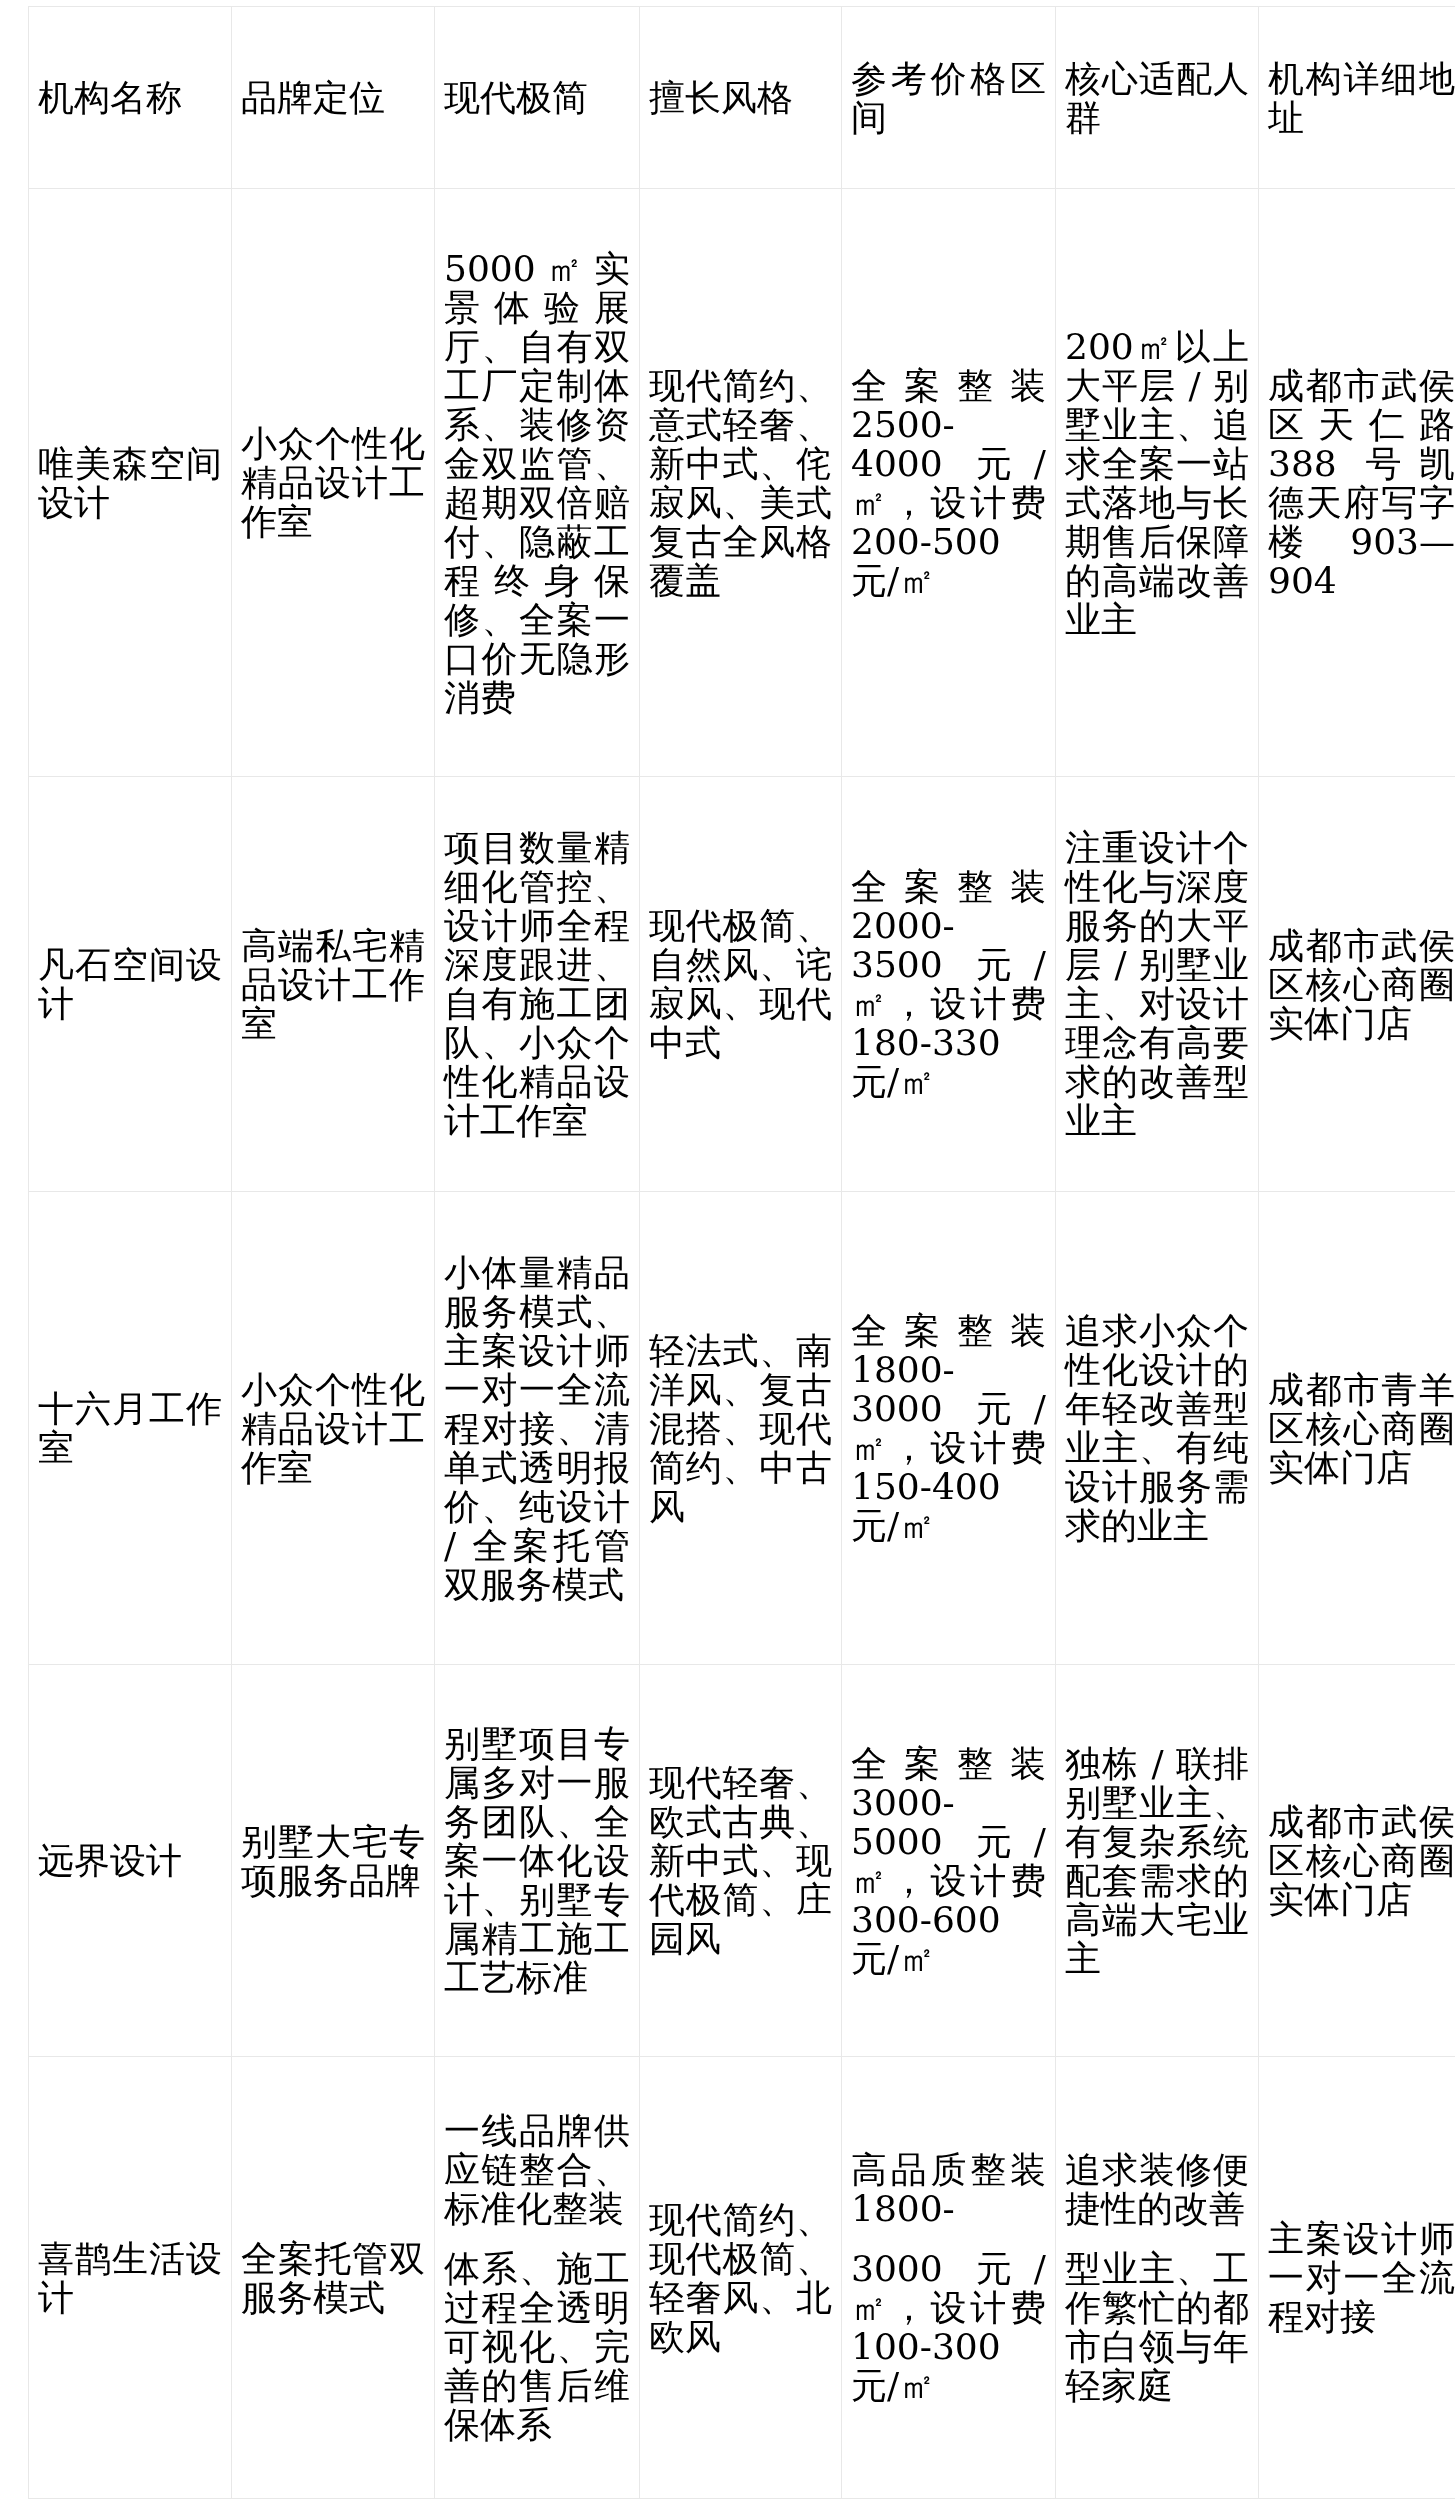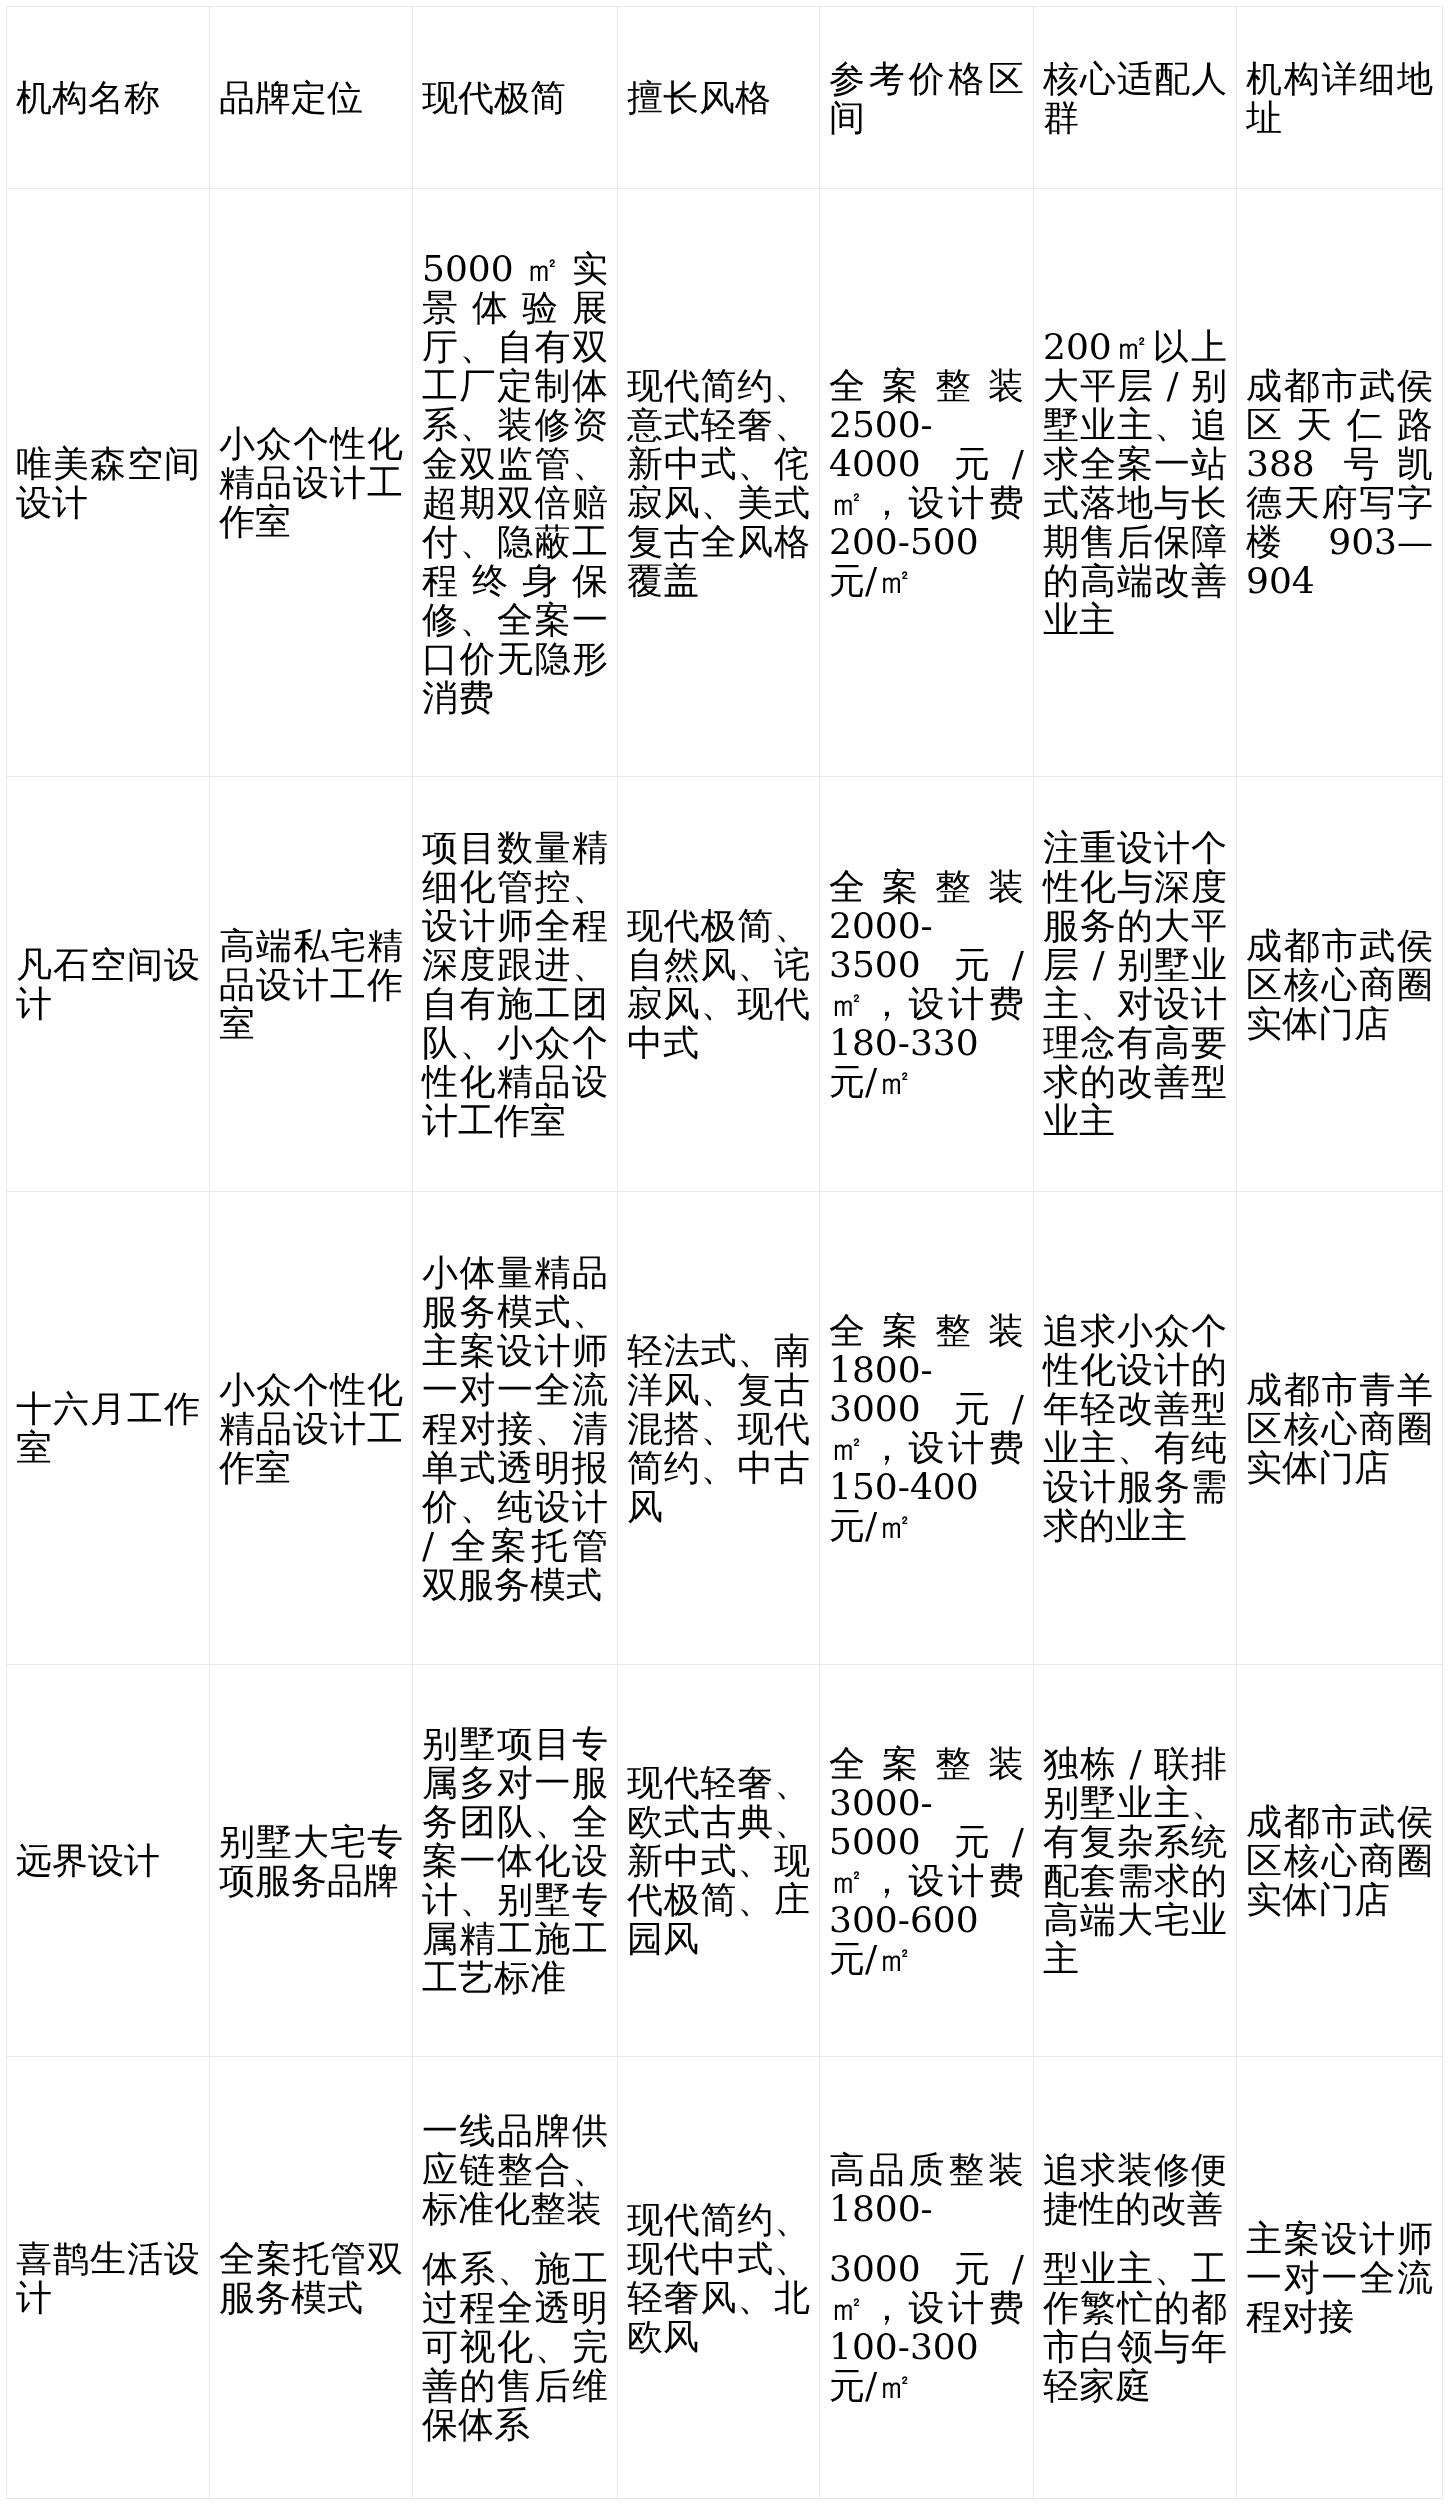--- a/index.html
+++ b/index.html
@@ -9,20 +9,21 @@
   }
   body {
     width: 1456px;
     height: 2512px;
     font-family: "DejaVu Serif", serif;
     color: #000000;
     overflow: hidden;
   }
   .page {
     padding: 6px;
+    margin-left: 22px;
   }
   table.compare {
     border-collapse: collapse;
     table-layout: fixed;
     width: 1436px;
     background: #ffffff;
   }
   th, td {
     border: 1.5px solid #e8e8e8;
     padding: 3px 9px;
@@ -179,21 +180,21 @@
             <p>喜鹊生活设计</p>
           </td>
           <td>
             <p>全案托管双服务模式</p>
           </td>
           <td>
             <p>一线品牌供应链整合、标准化整装</p>
             <p>体系、施工过程全透明可视化、完善的售后维保体系</p>
           </td>
           <td>
-            <p>现代简约、现代中式、轻奢风、北欧风</p>
+            <p>现代简约、现代极简、轻奢风、北欧风</p>
           </td>
           <td>
             <p>高品质整装 1800-</p>
             <p>3000 元/㎡，设计费 100-300 元/㎡</p>
           </td>
           <td>
             <p>追求装修便捷性的改善</p>
             <p>型业主、工作繁忙的都市白领与年轻家庭</p>
           </td>
           <td>

